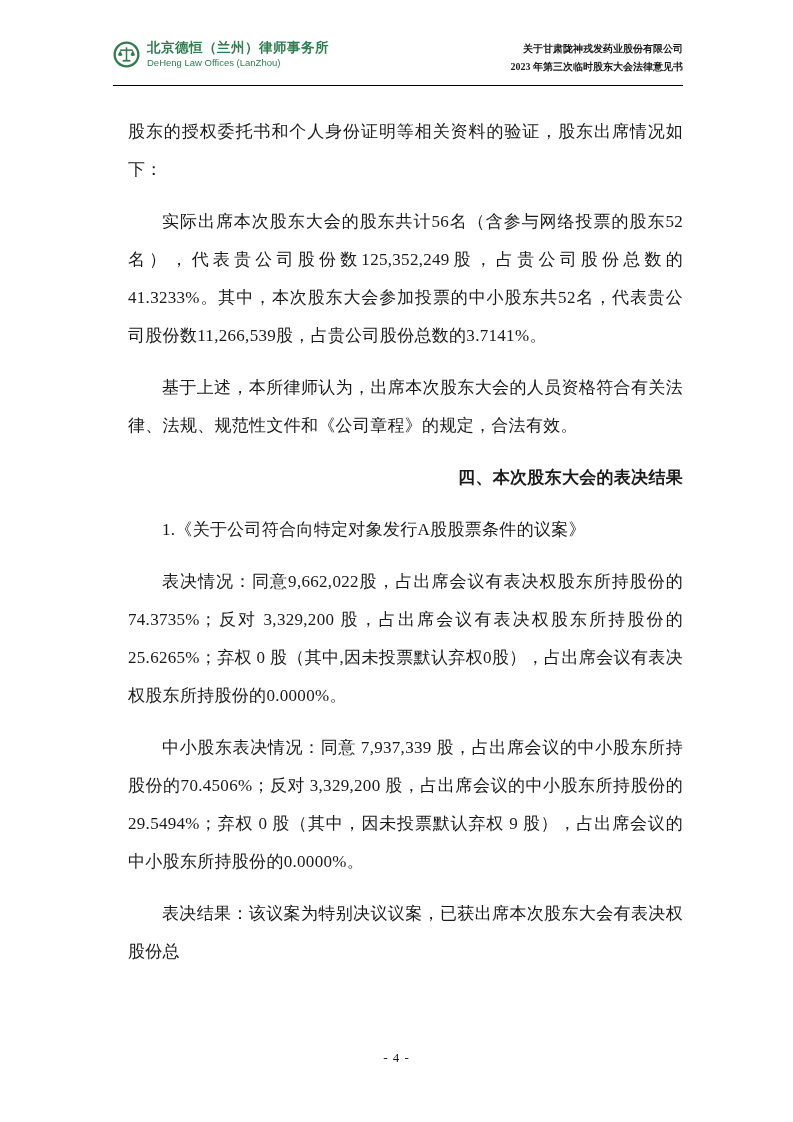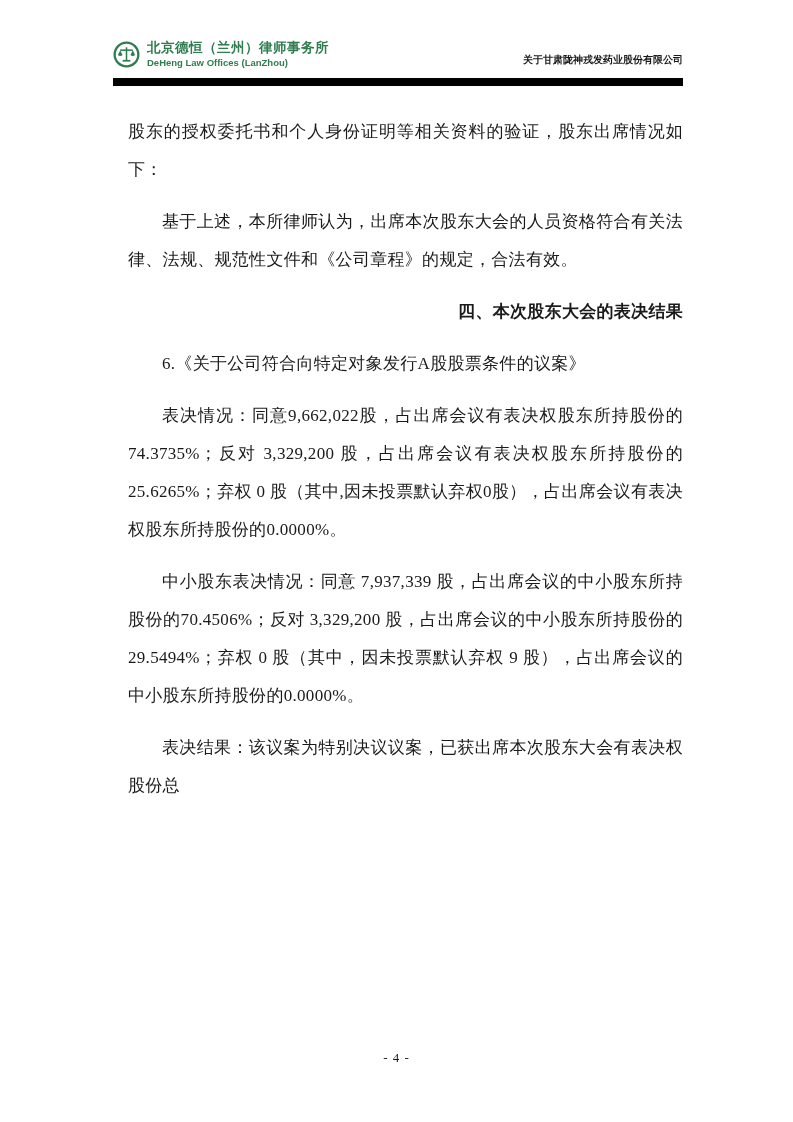--- a/index.html
+++ b/index.html
@@ -21,21 +21,21 @@
   .header {
     position: absolute;
     top: 0; left: 113px; right: 110px;
     padding-top: 40px;
   }
   .header-row {
     display: flex;
     justify-content: space-between;
     align-items: flex-end;
     padding-bottom: 10px;
-    border-bottom: 8px solid #000000;
+    border-bottom: 1px solid #000000;
   }
   .brand {
     display: flex;
     align-items: flex-start;
     gap: 7px;
     align-self: flex-start;
   }
   .brand-logo {
     color: var(--brand-color, #2f7d4f);
     width: 27px; height: 27px;
@@ -45,21 +45,21 @@
   .brand-text { line-height: 1.15; }
   .brand-cn {
     font-family: "Liberation Sans", "DejaVu Sans", sans-serif;
     font-weight: 700;
     font-size: 13.5px;
     letter-spacing: 0.5px;
     color: var(--brand-color, #2f7d4f);
   }
   .brand-en {
     font-family: "Liberation Sans", "DejaVu Sans", sans-serif;
-    font-weight: 700;
+    font-weight: 400;
     font-size: 9.5px;
     color: var(--brand-color, #2f7d4f);
     margin-top: 2px;
   }
   .doc-title {
     text-align: right;
     font-size: 10px;
     line-height: 1.75;
     color: #1a1a1a;
     font-weight: 600;
@@ -112,29 +112,31 @@
             <line x1="10" y1="20.5" x2="18" y2="20.5" stroke="currentColor" stroke-width="1.8"></line>
           </svg>
         </span>
         <span class="brand-text">
           <div class="brand-cn">北京德恒（兰州）律师事务所</div>
           <div class="brand-en">DeHeng Law Offices (LanZhou)</div>
         </span>
       </div>
       <div class="doc-title">
         <div>关于甘肃陇神戎发药业股份有限公司</div>
+        <div>2023 年第三次临时股东大会法律意见书</div>
       </div>
     </div>
   </div>
 
   <div class="content">
     <p class="first">股东的授权委托书和个人身份证明等相关资料的验证，股东出席情况如下：</p>
+    <p class="indent">实际出席本次股东大会的股东共计56名（含参与网络投票的股东52名），代表贵公司股份数125,352,249股，占贵公司股份总数的41.3233%。其中，本次股东大会参加投票的中小股东共52名，代表贵公司股份数11,266,539股，占贵公司股份总数的3.7141%。</p>
     <p class="indent">基于上述，本所律师认为，出席本次股东大会的人员资格符合有关法律、法规、规范性文件和《公司章程》的规定，合法有效。</p>
     <p class="heading">四、本次股东大会的表决结果</p>
-    <p class="indent">6.《关于公司符合向特定对象发行A股股票条件的议案》</p>
+    <p class="indent">1.《关于公司符合向特定对象发行A股股票条件的议案》</p>
     <p class="indent">表决情况：同意9,662,022股，占出席会议有表决权股东所持股份的74.3735%；反对 3,329,200 股，占出席会议有表决权股东所持股份的 25.6265%；弃权 0 股（其中,因未投票默认弃权0股），占出席会议有表决权股东所持股份的0.0000%。</p>
     <p class="indent">中小股东表决情况：同意 7,937,339 股，占出席会议的中小股东所持股份的70.4506%；反对 3,329,200 股，占出席会议的中小股东所持股份的 29.5494%；弃权 0 股（其中，因未投票默认弃权 9 股），占出席会议的中小股东所持股份的0.0000%。</p>
     <p class="indent">表决结果：该议案为特别决议议案，已获出席本次股东大会有表决权股份总</p>
   </div>
 
   <div class="footer">- 4 -</div>
 
 </div>
 
 </body></html>

